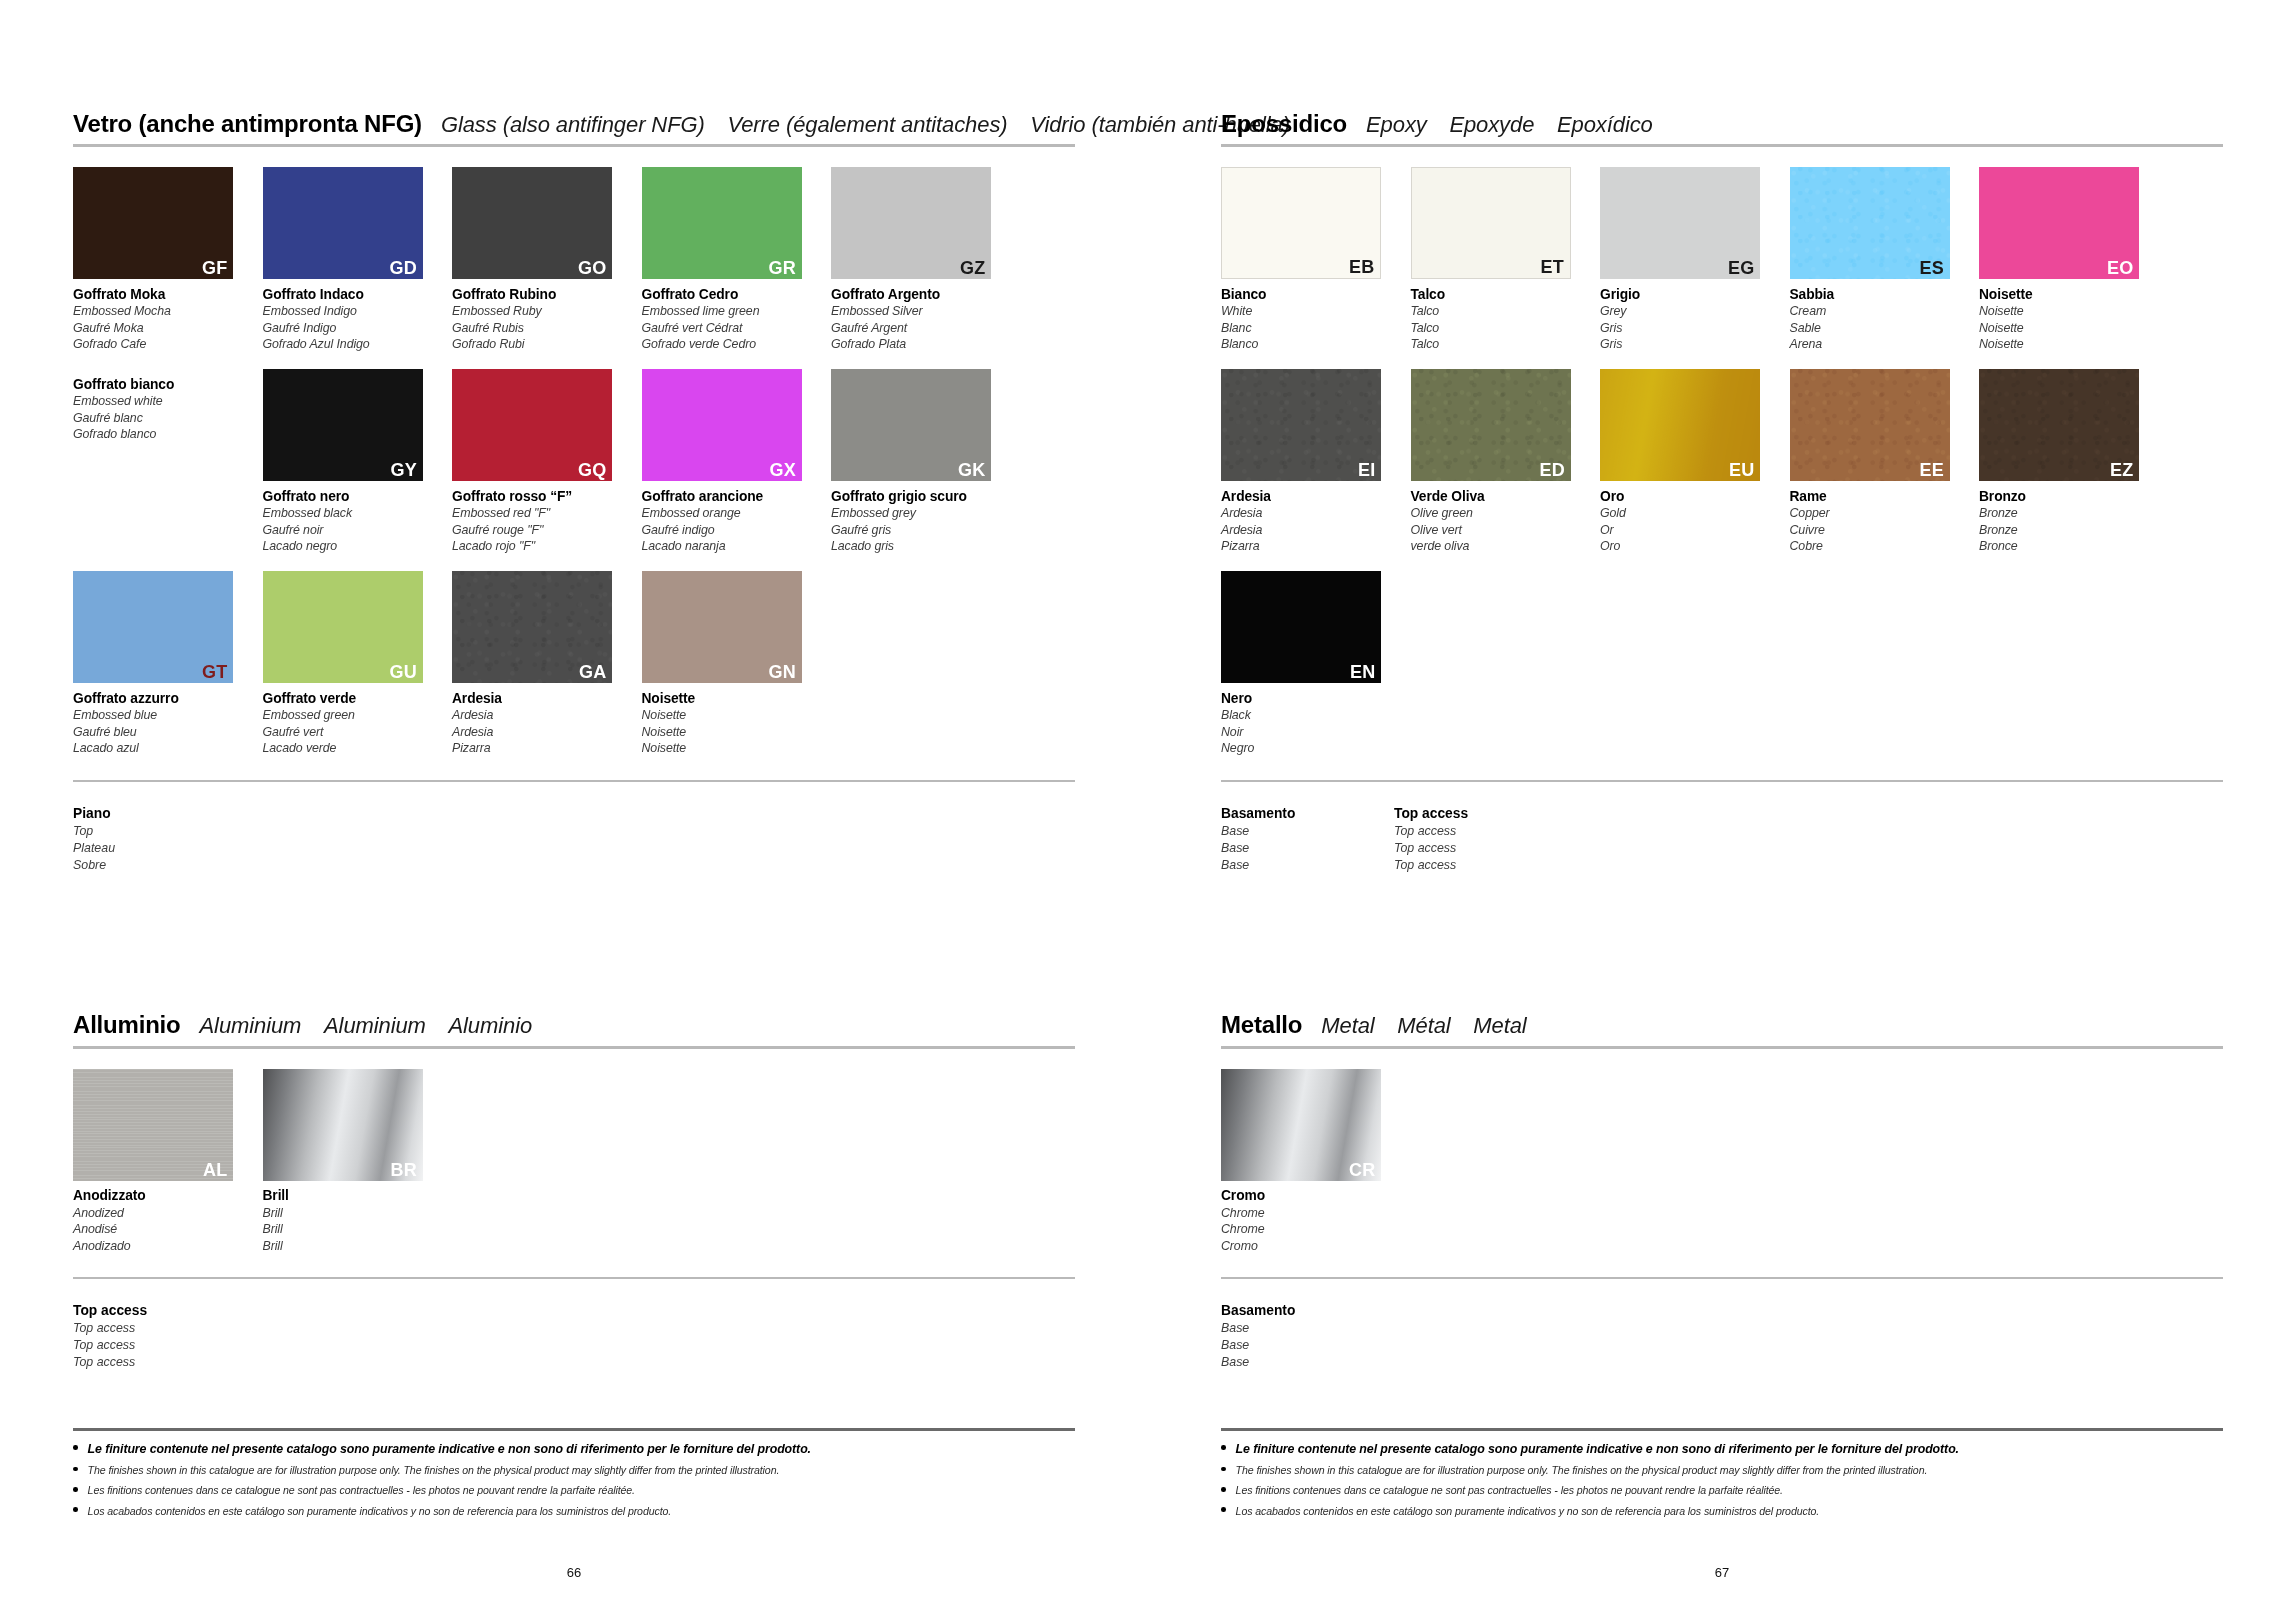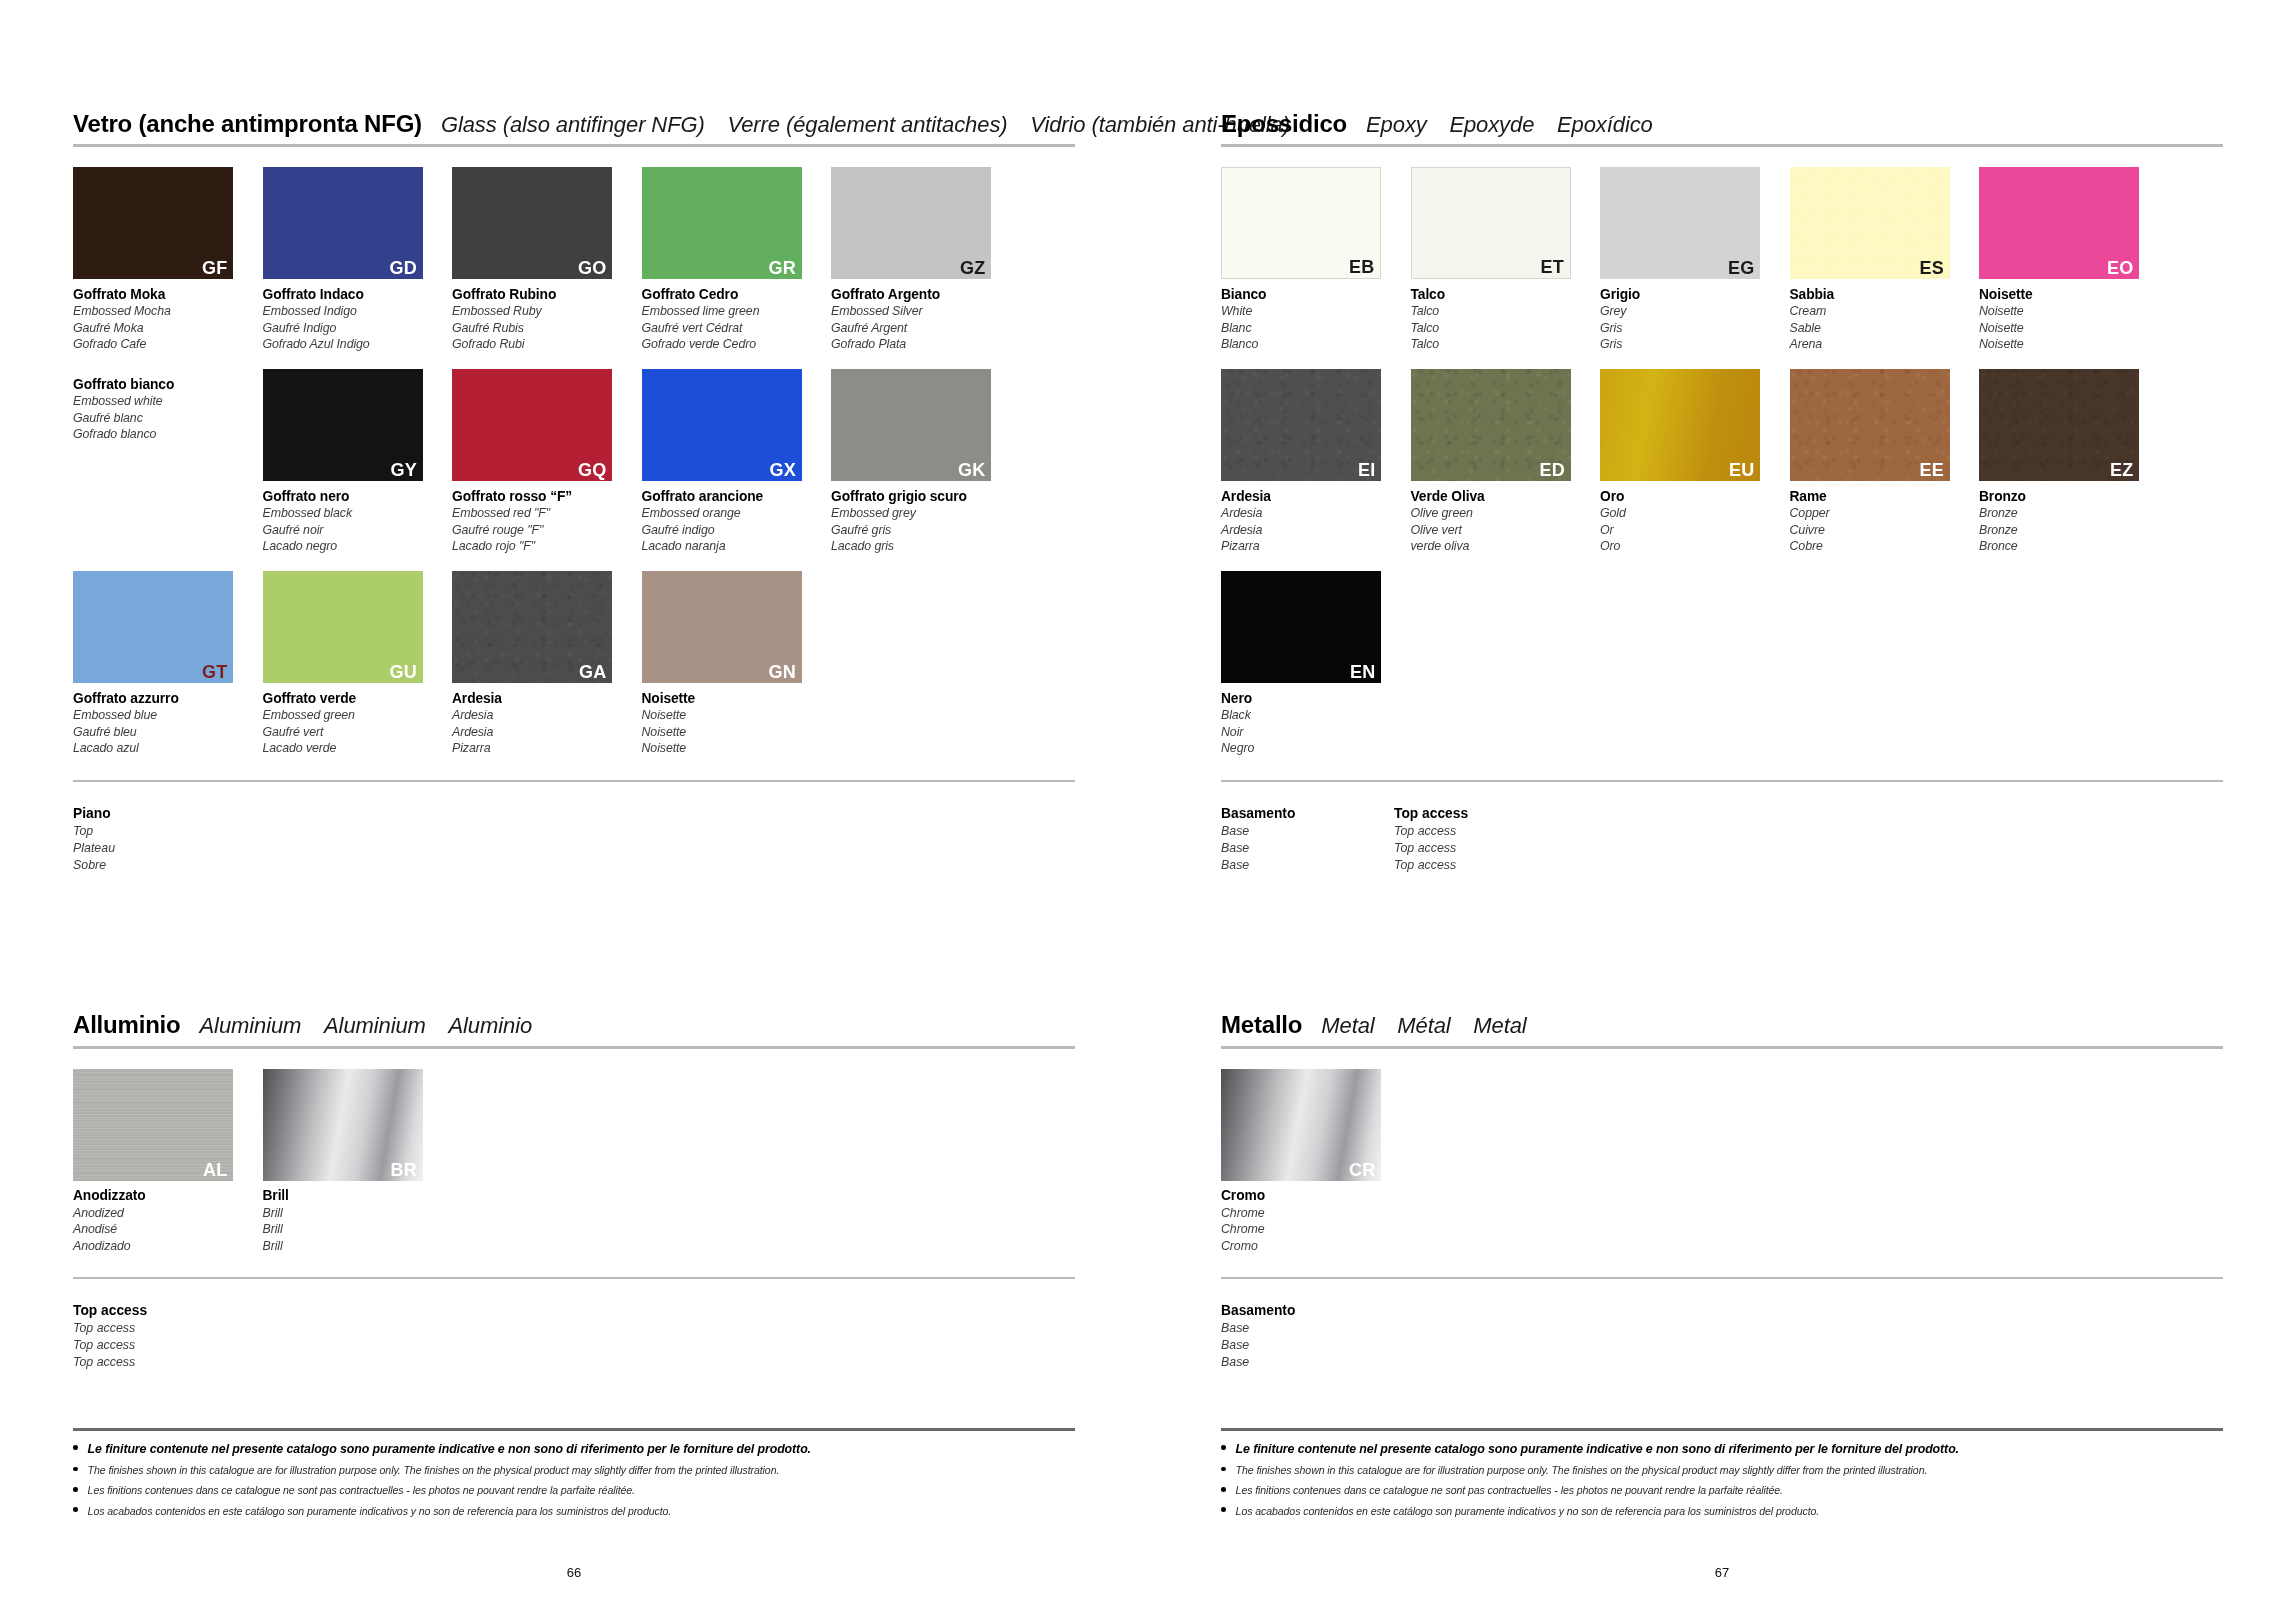--- a/index.html
+++ b/index.html
@@ -241,21 +241,21 @@
               <span class="code" style="color: rgb(255, 255, 255);">GQ</span>
             </div>
             <div class="names">
               <div class="n1">Goffrato rosso “F”</div>
               <div class="nx">Embossed red "F"</div>
               <div class="nx">Gaufré rouge "F"</div>
               <div class="nx">Lacado rojo "F"</div>
             </div>
           </div>
           <div class="cell">
-            <div class="chip" style="background: #1d4ed8; padding-left: 41px;">
+            <div class="chip" style="background: #d946ef; padding-left: 41px;">
               <span class="code" style="color: rgb(255, 255, 255);">GX</span>
             </div>
             <div class="names">
               <div class="n1">Goffrato arancione</div>
               <div class="nx">Embossed orange</div>
               <div class="nx">Gaufré indigo</div>
               <div class="nx">Lacado naranja</div>
             </div>
           </div>
           <div class="cell">
@@ -435,21 +435,21 @@
               <span class="code" style="color: rgb(26, 26, 26);">EG</span>
             </div>
             <div class="names">
               <div class="n1">Grigio</div>
               <div class="nx">Grey</div>
               <div class="nx">Gris</div>
               <div class="nx">Gris</div>
             </div>
           </div>
           <div class="cell">
-            <div class="chip" style="background: #fef9c3; text-align: center;">
+            <div class="chip" style="background: #7dd3fc; text-align: center;">
               <div class="grain" style="background-image:radial-gradient(circle at 12% 22%, rgba(255,255,255,.16) 0 1.8px, transparent 2.8px),radial-gradient(circle at 38% 8%, rgba(0,0,0,.18) 0 1.8px, transparent 2.8px),radial-gradient(circle at 63% 30%, rgba(255,255,255,.13) 0 1.8px, transparent 2.8px),radial-gradient(circle at 85% 14%, rgba(0,0,0,.15) 0 1.8px, transparent 2.8px),radial-gradient(circle at 22% 62%, rgba(0,0,0,.14) 0 1.8px, transparent 2.8px),radial-gradient(circle at 50% 78%, rgba(255,255,255,.14) 0 1.8px, transparent 2.8px),radial-gradient(circle at 76% 68%, rgba(0,0,0,.13) 0 1.8px, transparent 2.8px),radial-gradient(circle at 92% 88%, rgba(255,255,255,.12) 0 1.8px, transparent 2.8px);background-size:31px 27.5px,27px 24px,37px 31px,24px 22px,28.5px 26px,34px 30px,22px 20px,30px 28.5px;"></div>
               <span class="code" style="color: rgb(26, 26, 26);">ES</span>
             </div>
             <div class="names">
               <div class="n1">Sabbia</div>
               <div class="nx">Cream</div>
               <div class="nx">Sable</div>
               <div class="nx">Arena</div>
             </div>
           </div>

